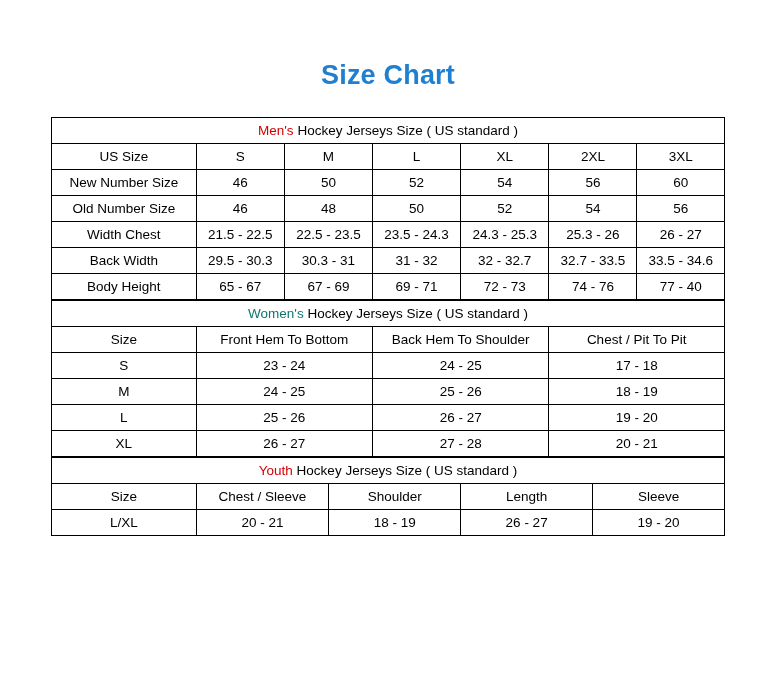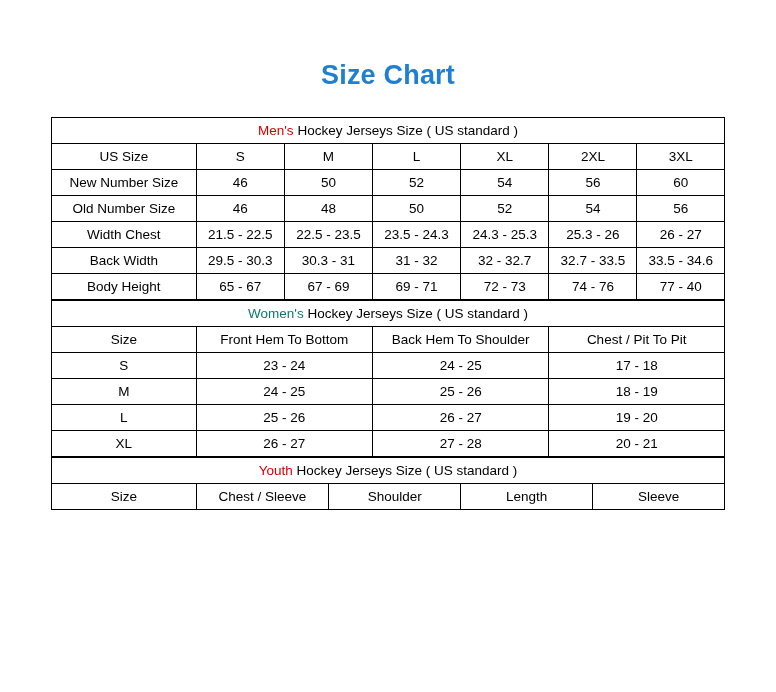--- a/index.html
+++ b/index.html
@@ -203,17 +203,24 @@
         <tr class="band">
           <td colspan="5"><span class="accent-youth">Youth</span><span> Hockey Jerseys Size ( US standard )</span></td>
         </tr>
         <tr class="hdr">
           <td>Size</td>
           <td>Chest / Sleeve</td>
           <td>Shoulder</td>
           <td>Length</td>
           <td>Sleeve</td>
         </tr>
+        <tr>
+          <td class="rowlabel-bold">L/XL</td>
+          <td>20 - 21</td>
+          <td>18 - 19</td>
+          <td>26 - 27</td>
+          <td>19 - 20</td>
+        </tr>
       </tbody>
     </table>
 
   </div>
 </div>
 
 </body></html>

